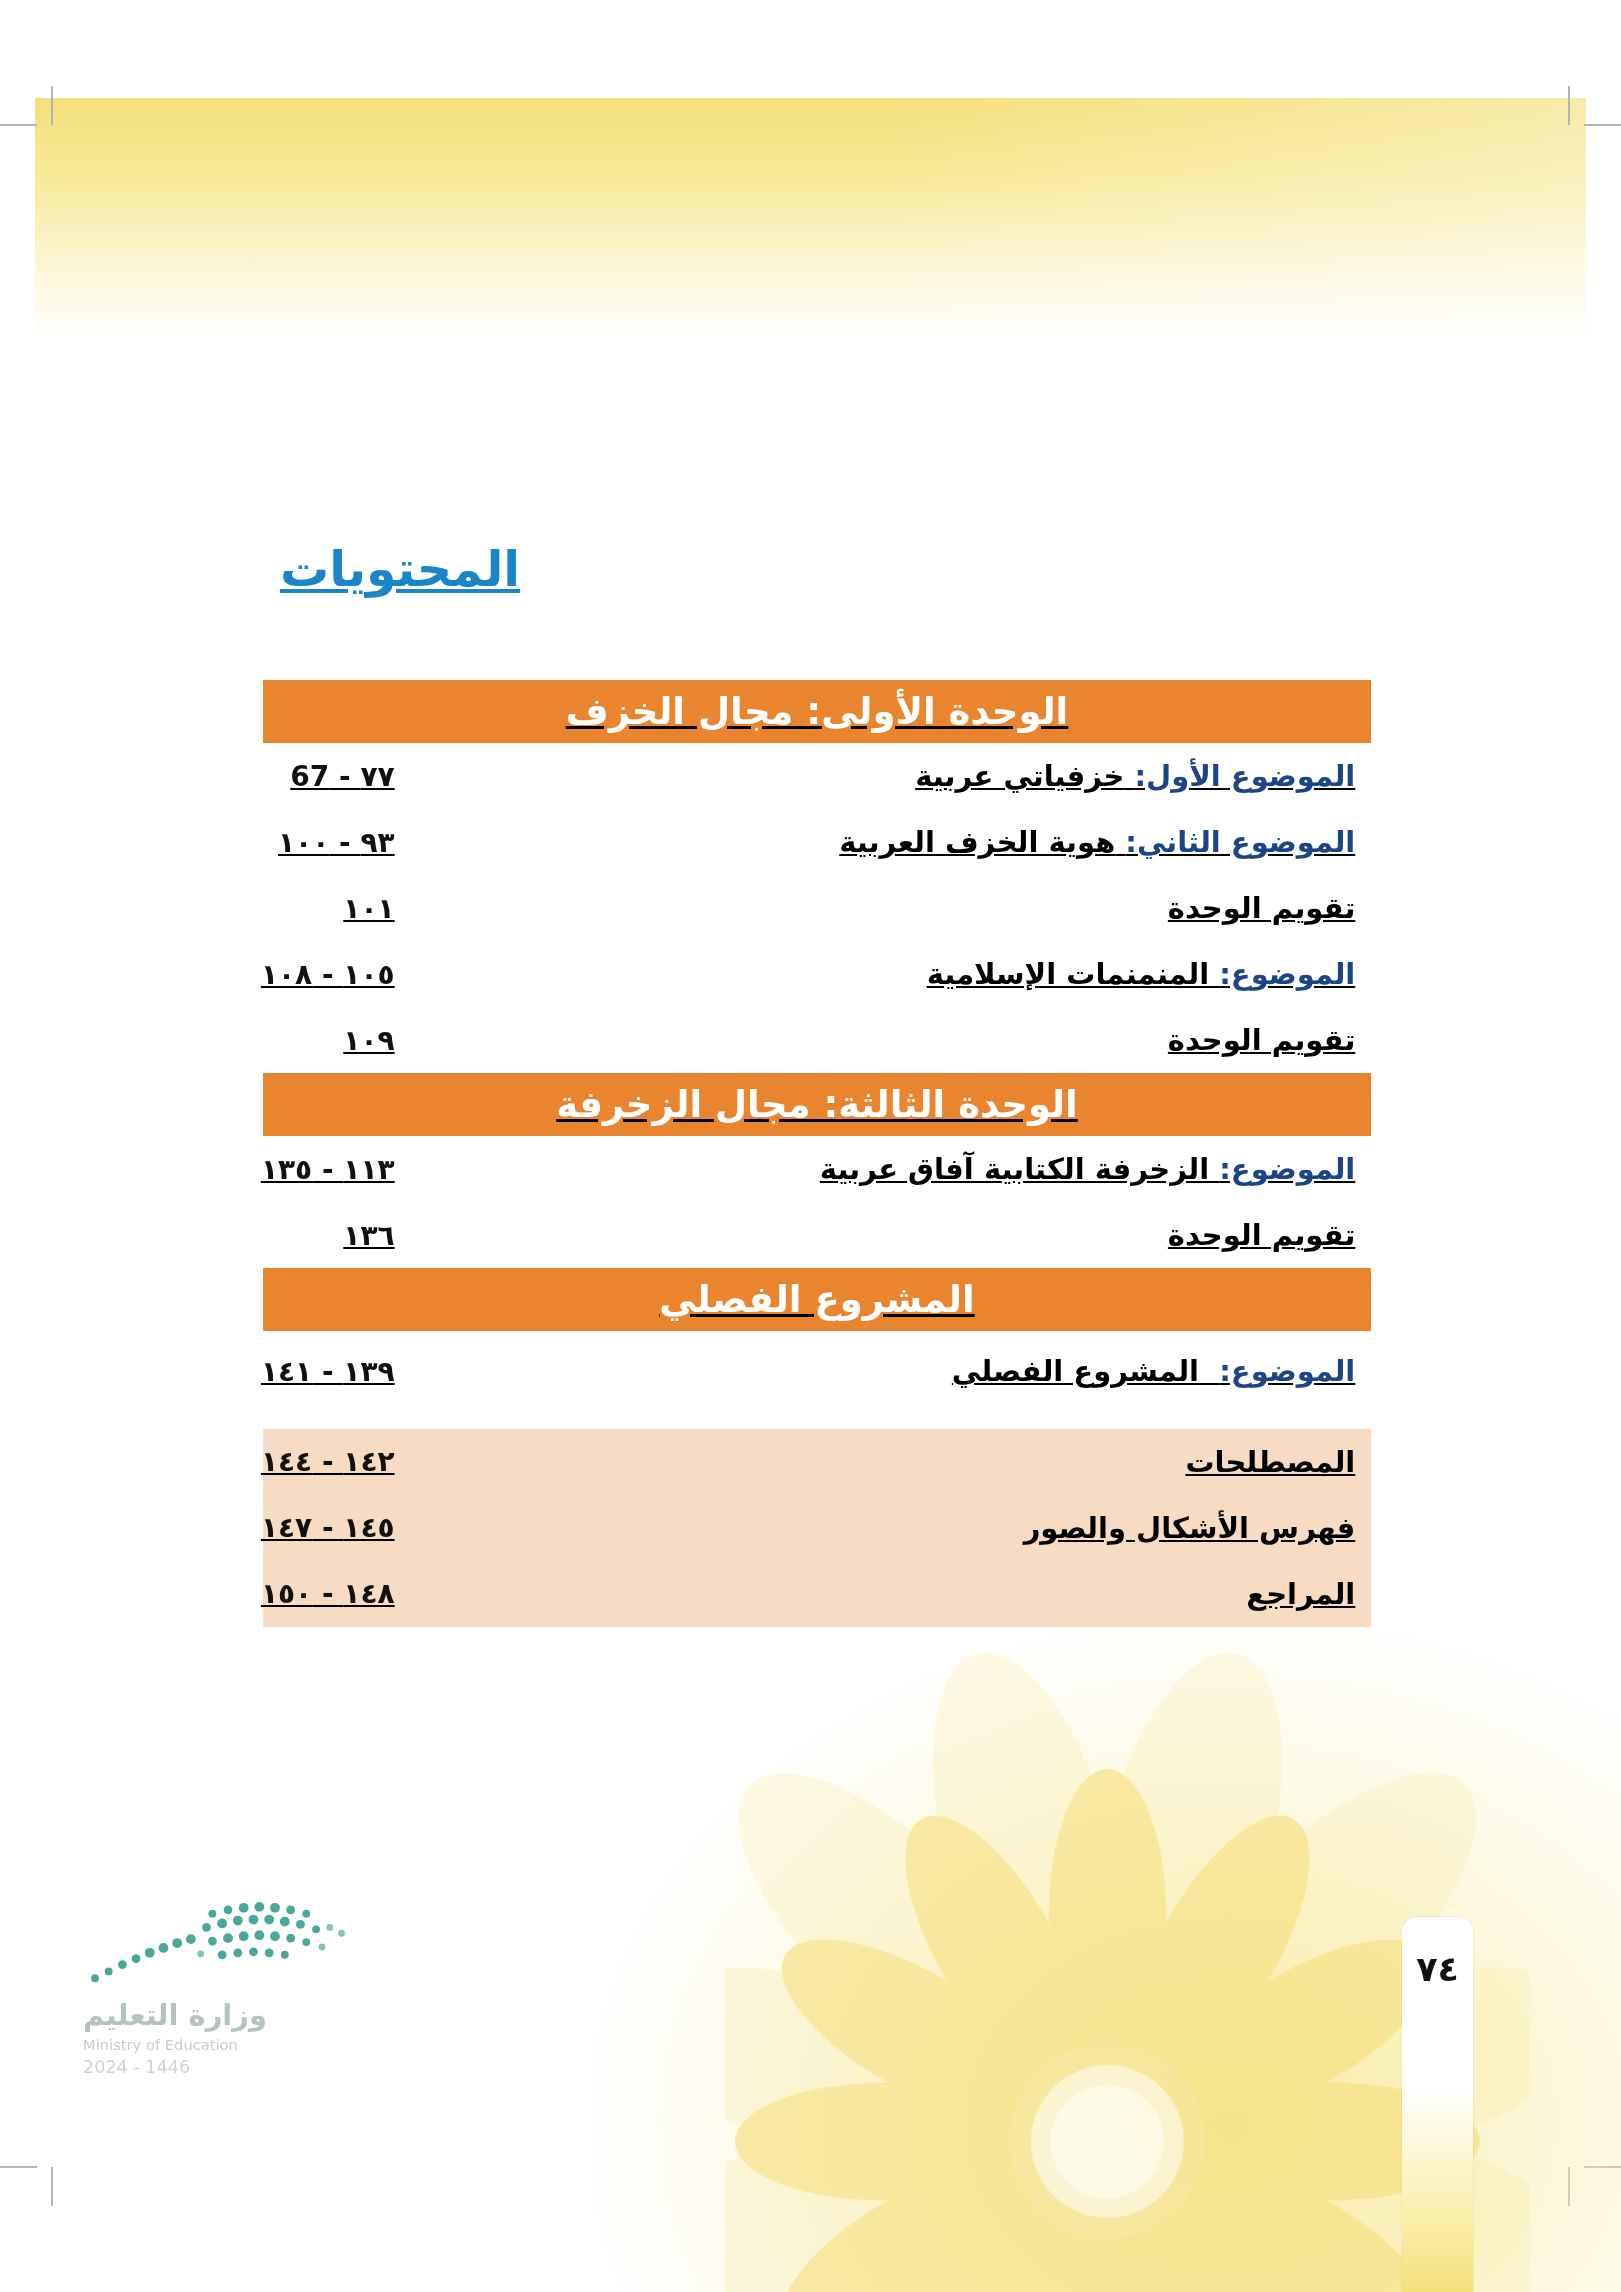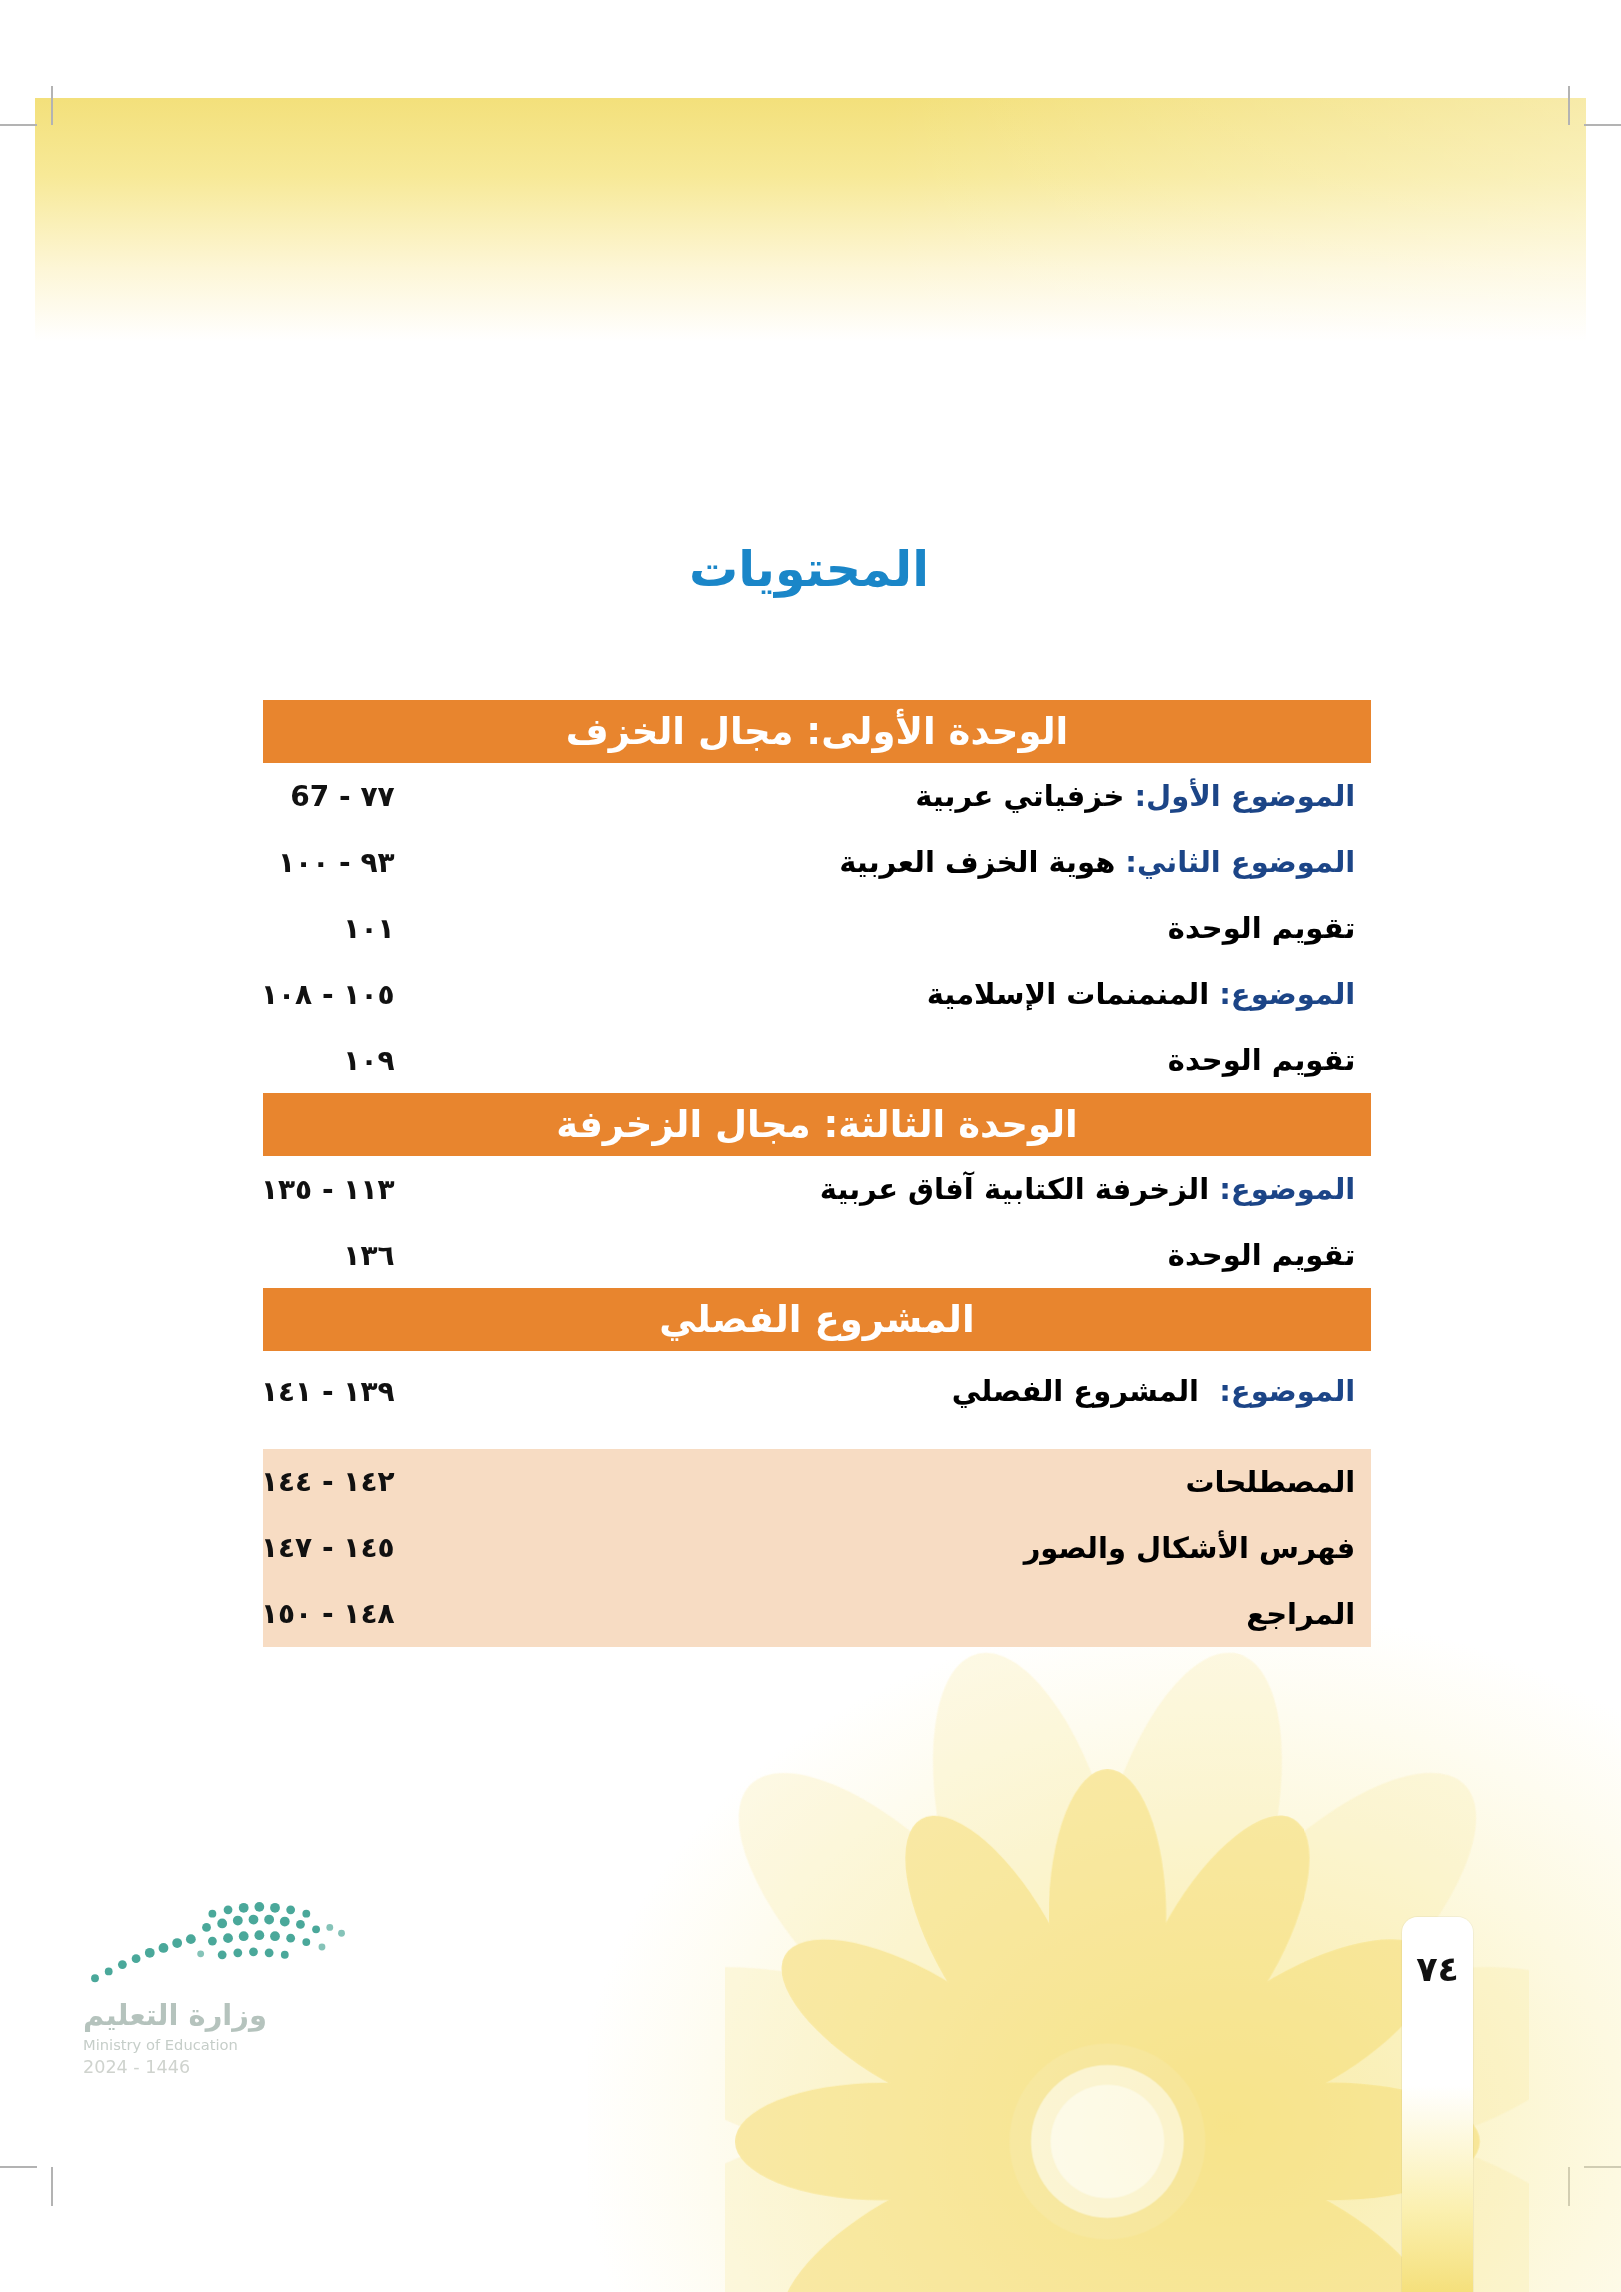--- a/index.html
+++ b/index.html
@@ -18,26 +18,27 @@
       linear-gradient(90deg, rgba(255,255,255,0) 55%, rgba(255,255,255,.35) 100%),
       linear-gradient(180deg, #f3e07b 0%, #f7e997 32%, #fdf6d6 70%, #ffffff 100%);
   }
 
   
   .crop { position:absolute; background:#b3b3b3; }
   .crop.h { width:37px; height:2px; }
   .crop.v { width:2px; height:39px; }
 
   .title {
-    position:absolute; top:541px; right:258px; width:1108px;
-    text-align:center; font-size:49px; font-weight:bold;
+    position:absolute; top:541px; right:233px; width:1108px;
+    text-align:left; font-size:49px; font-weight:bold;
     color: var(--title-blue, #1a86c8);
-  }
-
-  .toc { position:absolute; top:700px; right:250px; width:1108px; z-index:2; }
+    text-decoration: underline;
+  }
+
+  .toc { position:absolute; top:680px; right:250px; width:1108px; z-index:2;text-decoration:underline; }
 
   .sec-header {
     height:63px; background: var(--header-orange, #e8852e);
     color:#ffffff; font-size:37px; font-weight:bold;
     display:flex; align-items:center; justify-content:center;
   }
 
   .row {
     height:66px; display:flex; align-items:center; justify-content:space-between;
     padding-right:15.7px; padding-left:21.6px; background:#ffffff;

